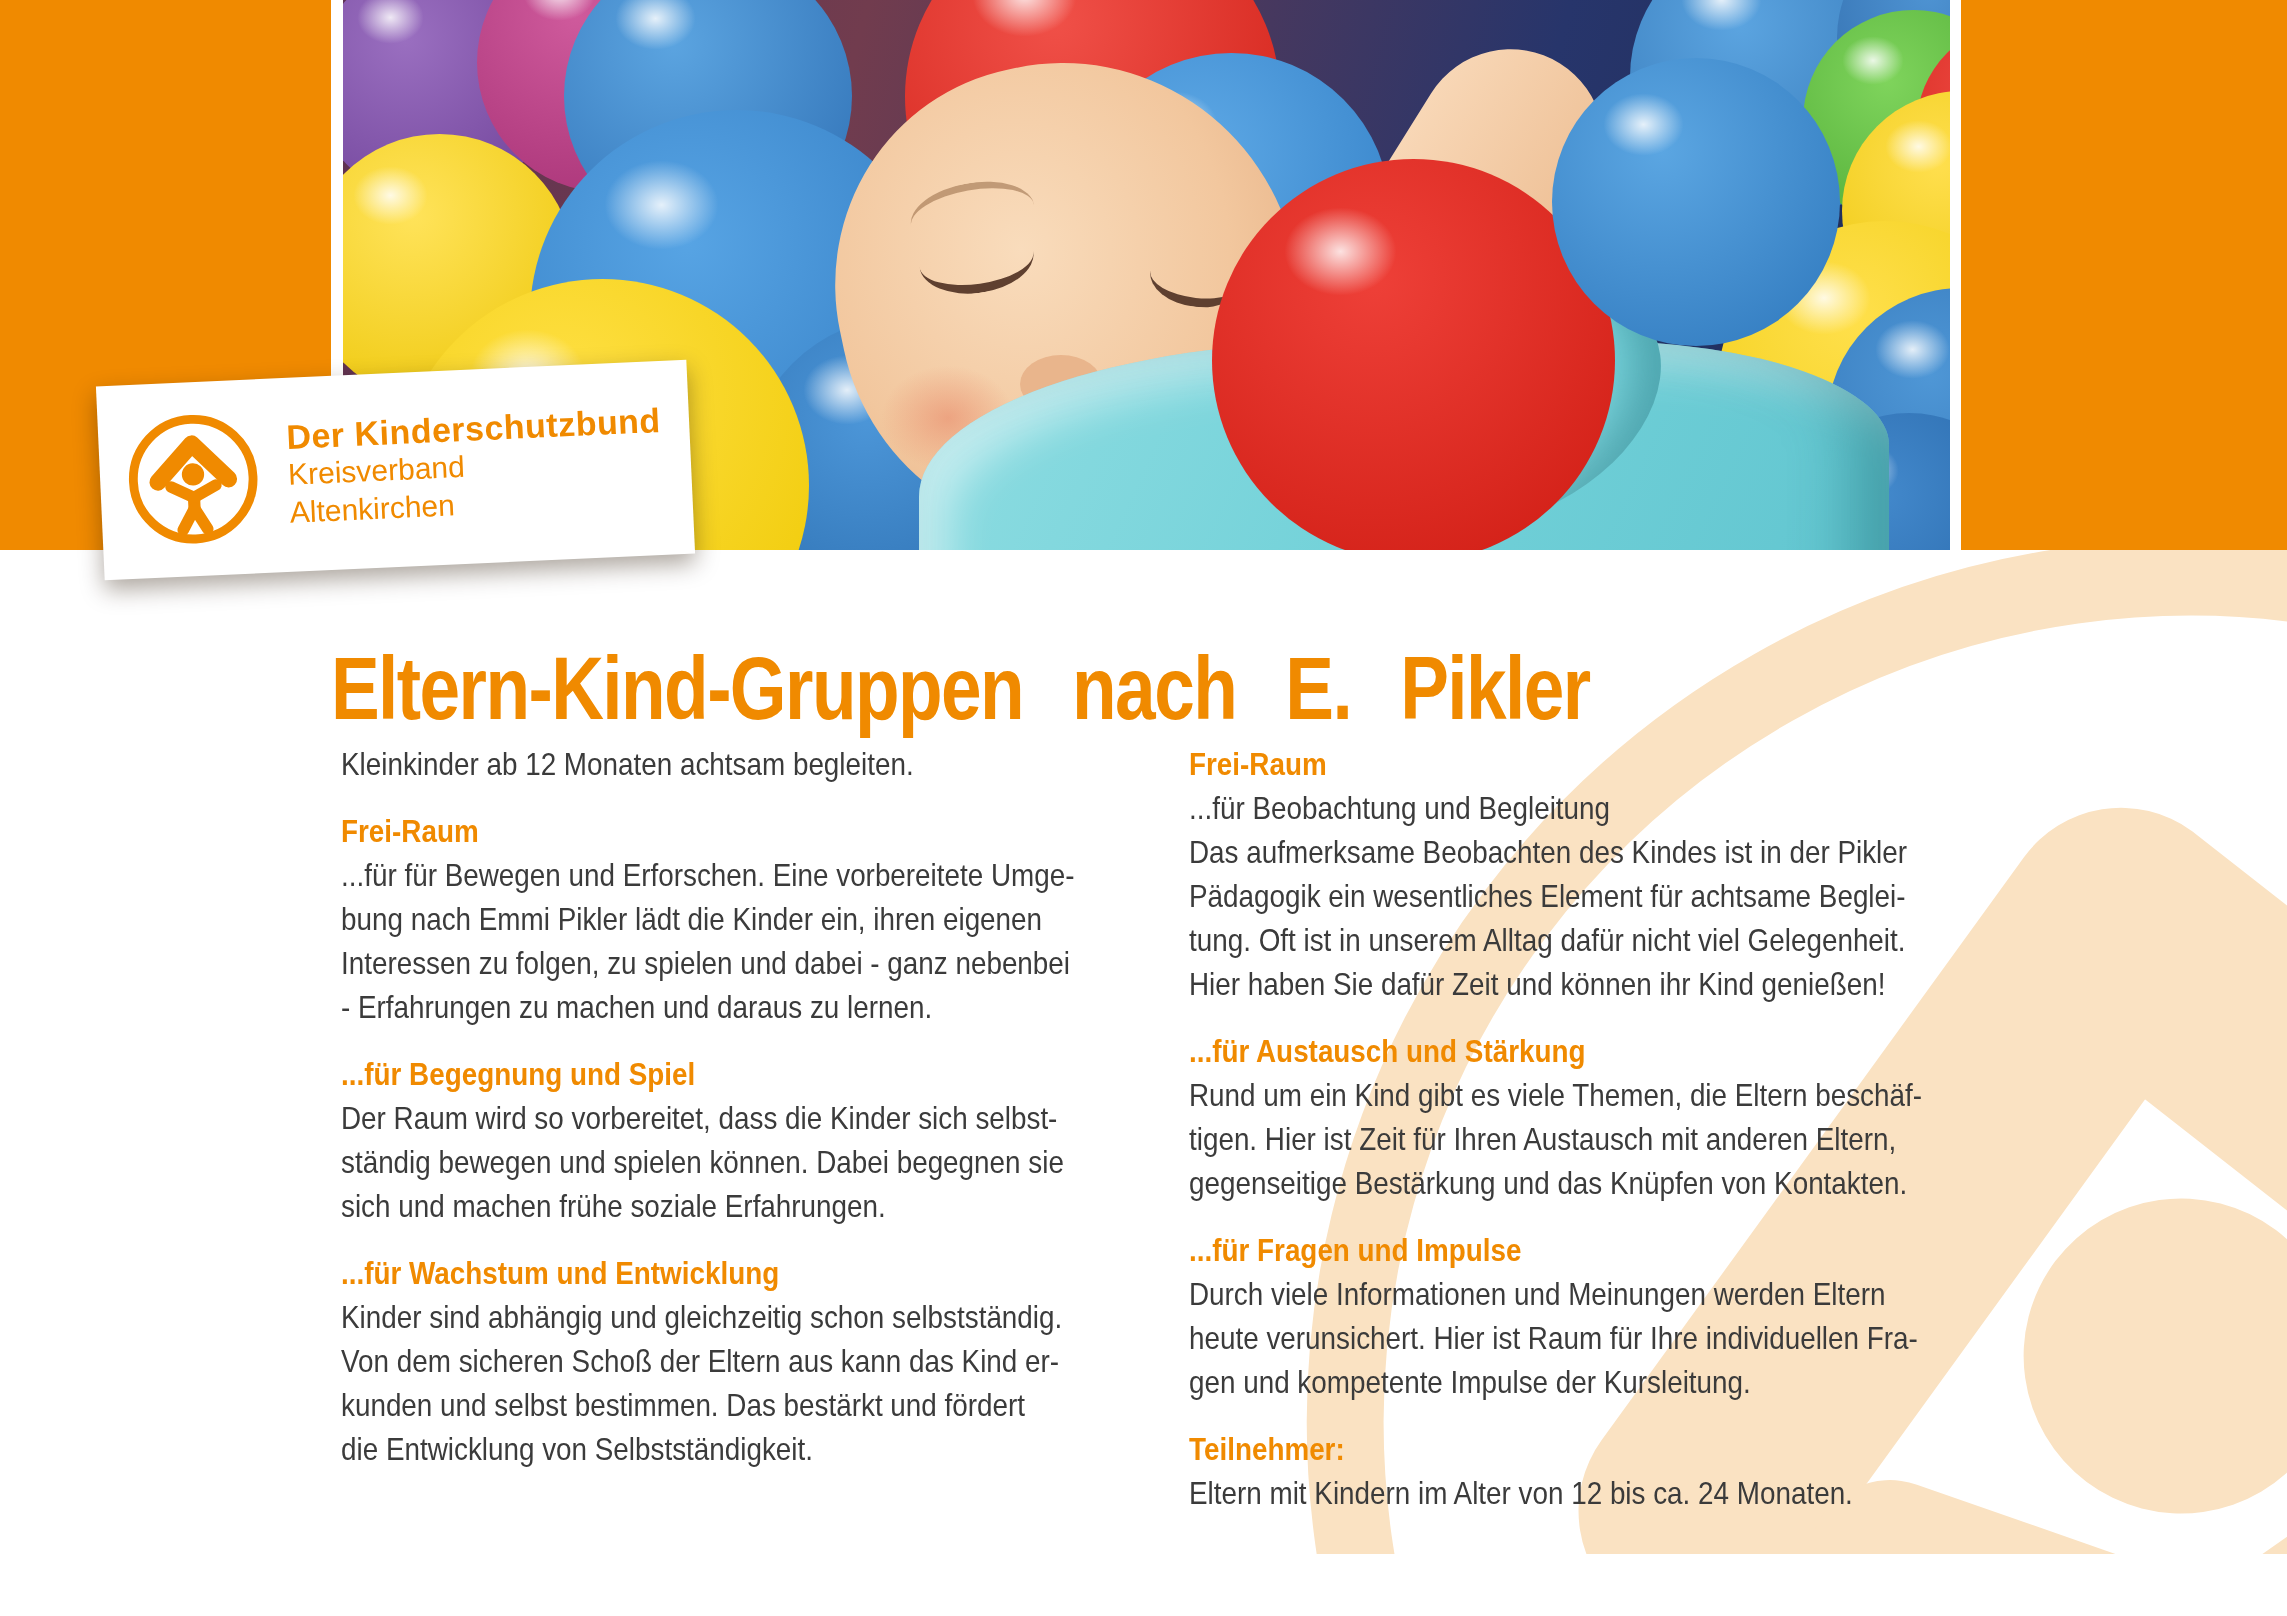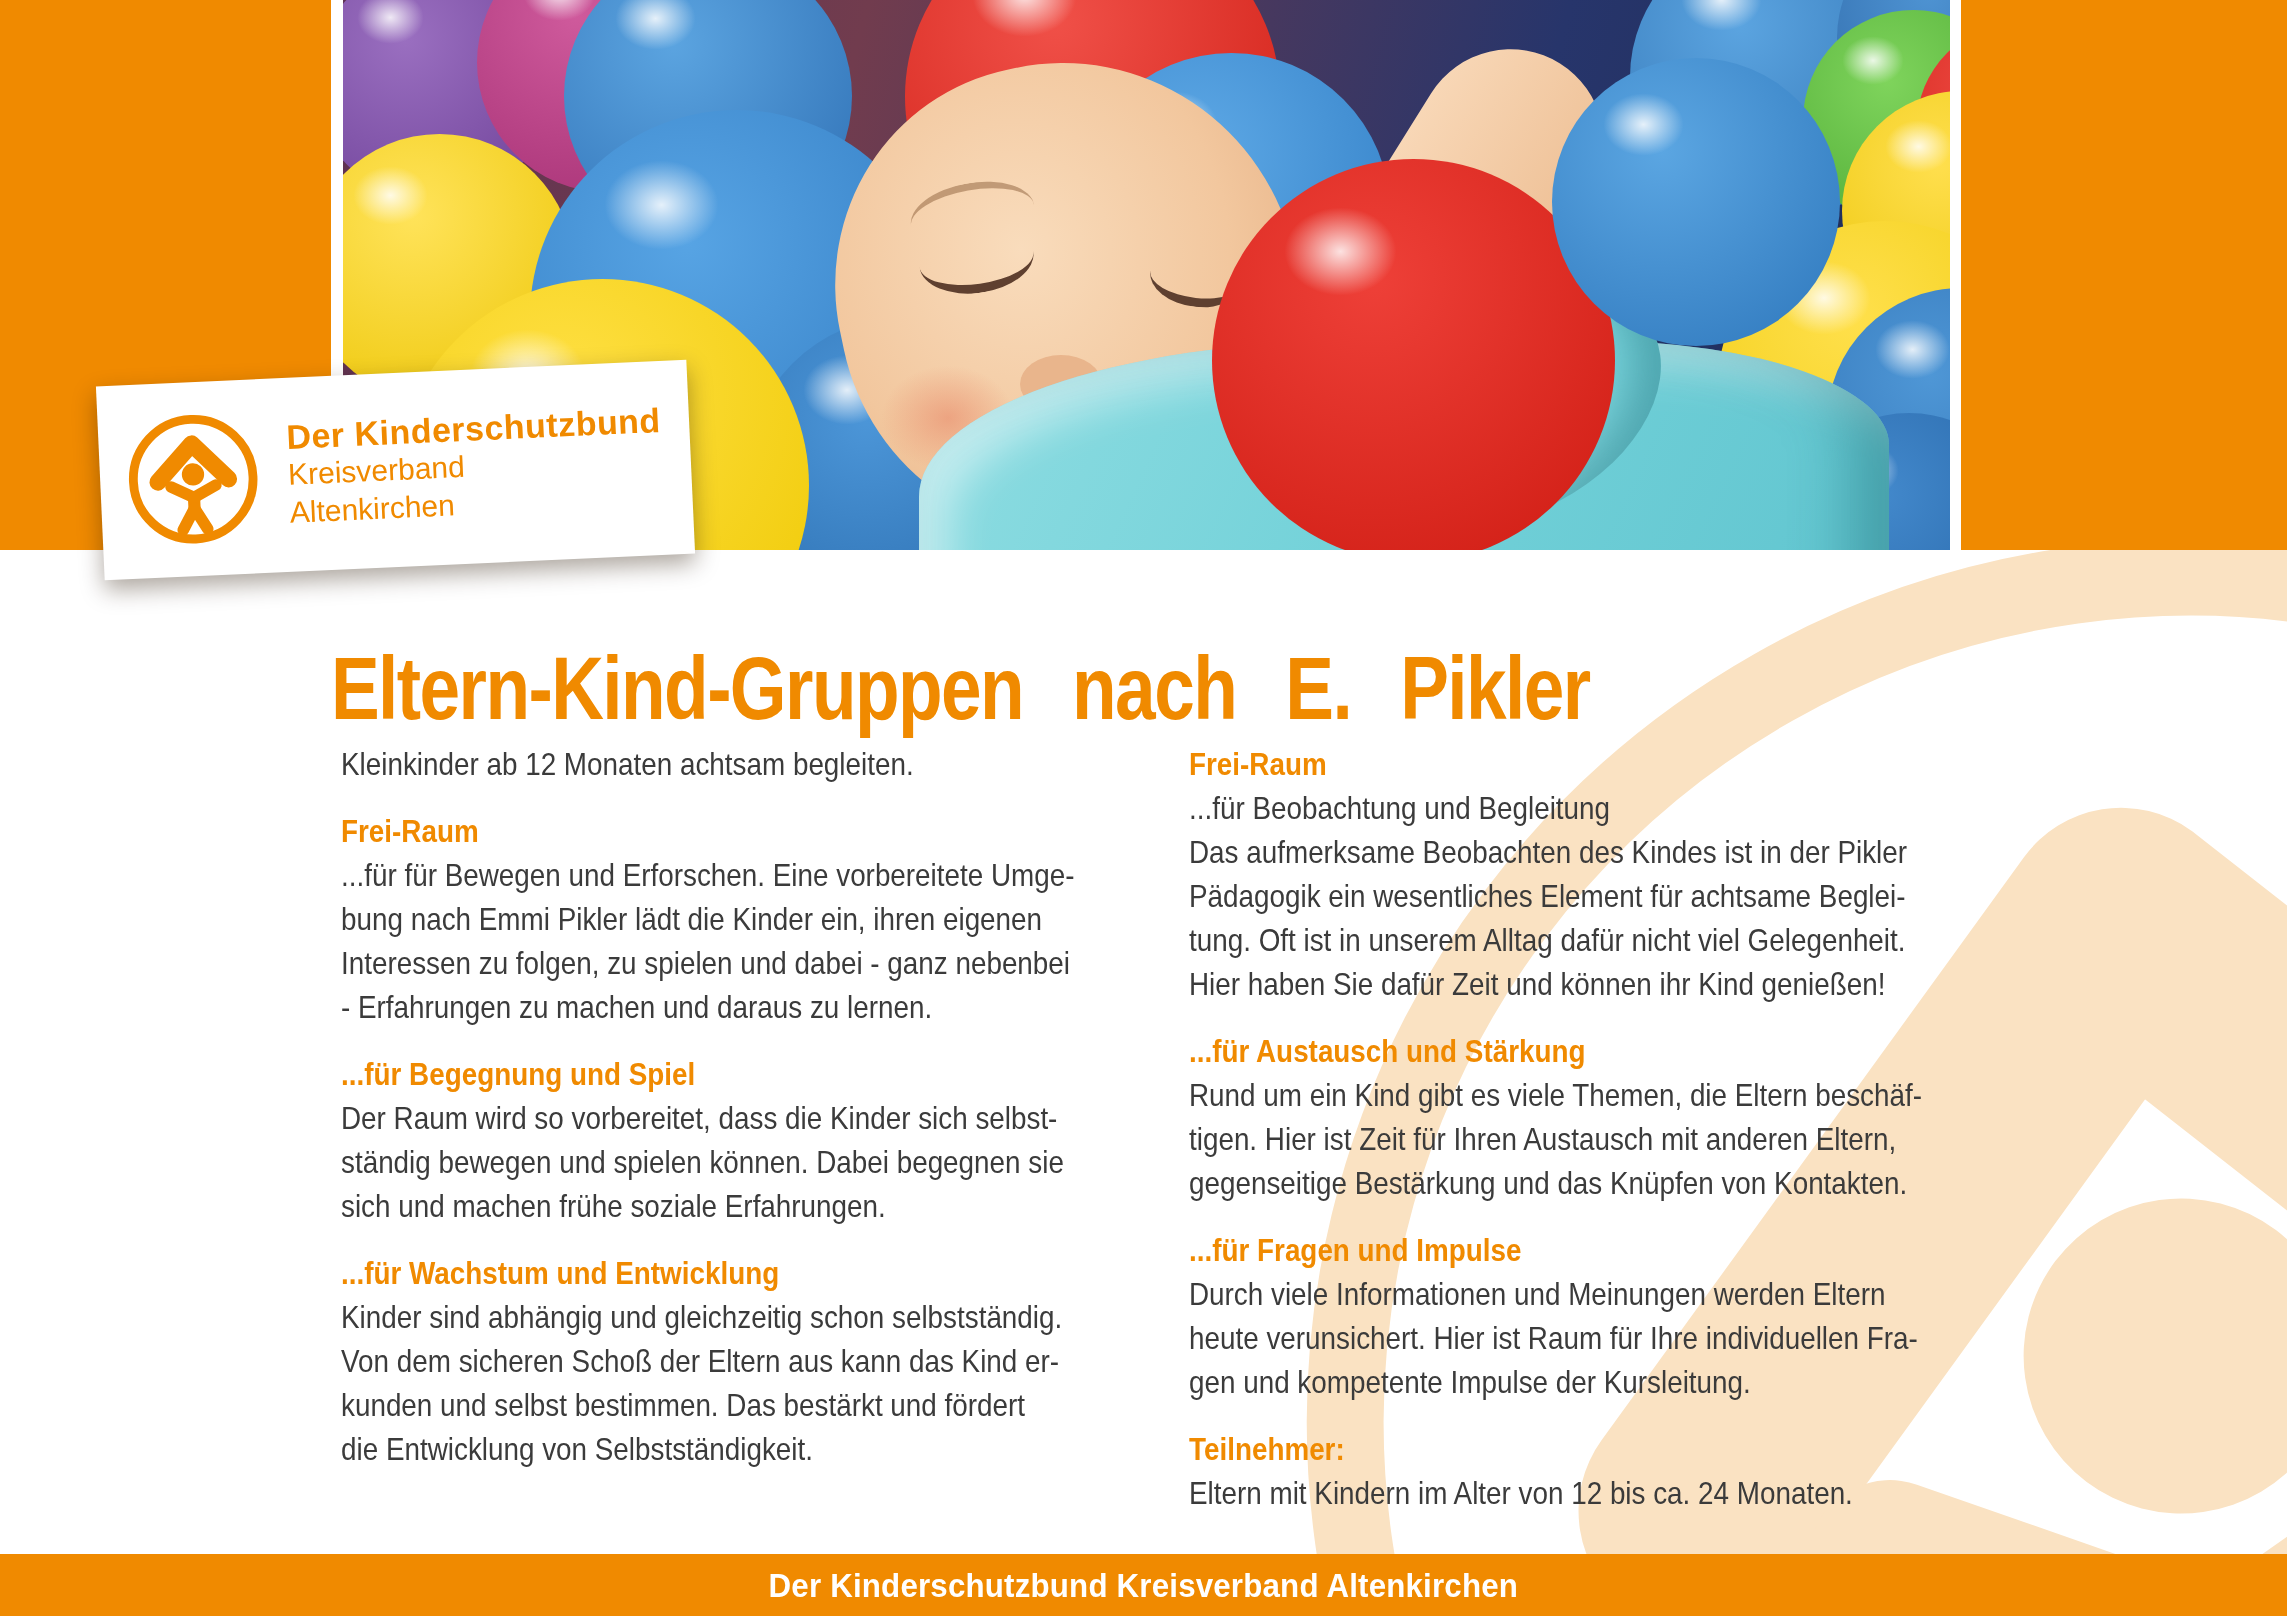--- a/index.html
+++ b/index.html
@@ -249,18 +249,15 @@
 heute verunsichert. Hier ist Raum für Ihre individuellen Fra-
 gen und kompetente Impulse der Kursleitung.</div>
       </div>
       <div class="sec">
         <div class="h-orange">Teilnehmer:</div>
         <div class="lines">Eltern mit Kindern im Alter von 12 bis ca. 24 Monaten.</div>
       </div>
     </section>
   </main>
 
-  <footer class="footer">
-    <span class="footer-text">Der Kinderschutzbund Kreisverband Altenkirchen</span>
-  </footer>
 
 </div>
 
 
 </body></html>

